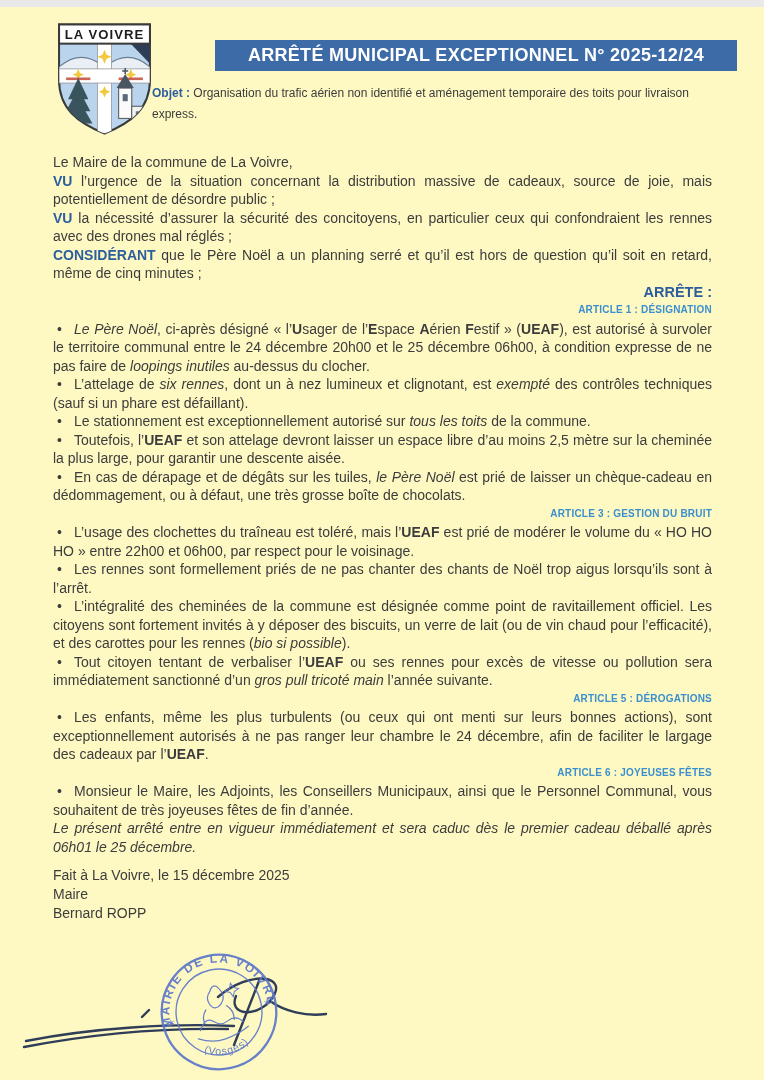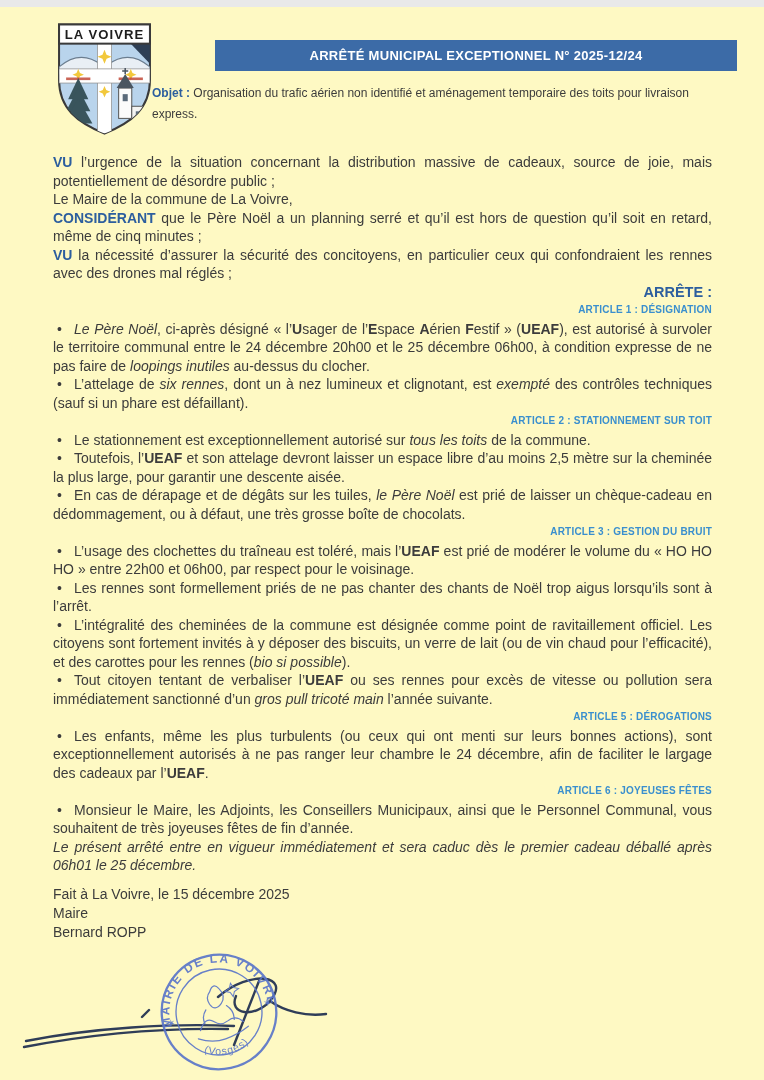--- a/index.html
+++ b/index.html
@@ -7,21 +7,21 @@
     position:relative; width:764px; height:1080px; margin:7px auto;
     background:#fef9c3; overflow:hidden;
     font-family:"Liberation Sans","DejaVu Sans",sans-serif;
     color:#3c3c3c;
   }
   
   .header{position:relative; height:146px;}
   .logo{position:absolute; left:54px; top:14px; width:101px; height:116px;}
   .banner{
     position:absolute; left:215px; top:33px; width:522px; height:31px;
-    background:#3c6ba7; color:#ffffff; font-weight:bold; font-size:13px;
+    background:#3c6ba7; color:#ffffff; font-weight:bold; font-size:18px;
     letter-spacing:.3px; display:flex; align-items:center; justify-content:center;
   }
   .objet{position:absolute; left:152px; top:76px; width:562px; font-size:12px; line-height:21px;}
   .objet .lbl{color:#2c5e9e; font-weight:bold;}
   
   .body{margin:0 53px 0 53px; width:659px; font-size:14px; line-height:18.5px; text-align:justify; hyphens:auto;}
   .body p{margin:0;}
   .p-pre{margin-top:4px;}
   .p-first{margin-top:0;}
   .arrete{margin-top:6px; font-weight:bold; color:#2c5e9e; font-size:14.5px; text-align:right;}
@@ -95,32 +95,31 @@
 
     <div class="objet">
       <span class="lbl">Objet :</span>
       <span> </span>
       <span>Organisation du trafic aérien non identifié et aménagement temporaire des toits pour livraison express.</span>
     </div>
   </div>
 
   <div class="body">
 
+    <p class="p-pre p-first"><span>Le Maire de la commune de La Voivre,</span></p>
     <p class="p-pre"><span class="b c-navy">VU</span><span> l’urgence de la situation concernant la distribution massive de cadeaux, source de joie, mais potentiellement de désordre public ;</span></p>
-    <p class="p-pre p-first"><span>Le Maire de la commune de La Voivre,</span></p>
+    <p class="p-pre"><span class="b c-navy">VU</span><span> la nécessité d’assurer la sécurité des concitoyens, en particulier ceux qui confondraient les rennes avec des drones mal réglés ;</span></p>
     <p class="p-pre"><span class="b c-navy">CONSIDÉRANT</span><span> que le Père Noël a un planning serré et qu’il est hors de question qu’il soit en retard, même de cinq minutes ;</span></p>
-    <p class="p-pre"><span class="b c-navy">VU</span><span> la nécessité d’assurer la sécurité des concitoyens, en particulier ceux qui confondraient les rennes avec des drones mal réglés ;</span></p>
 
     <p class="arrete">ARRÊTE :</p>
 
     <p class="art-title">ARTICLE 1 : DÉSIGNATION</p>
     <p class="bullet"><span class="i">Le Père Noël</span><span>, ci-après désigné « l’</span><span class="b">U</span><span>sager de l’</span><span class="b">E</span><span>space </span><span class="b">A</span><span>érien </span><span class="b">F</span><span>estif » (</span><span class="b">UEAF</span><span>), est autorisé à survoler le territoire communal entre le 24 décembre 20h00 et le 25 décembre 06h00, à condition expresse de ne pas faire de </span><span class="i">loopings inutiles</span><span> au-dessus du clocher.</span></p>
     <p class="bullet"><span>L’attelage de </span><span class="i">six rennes</span><span>, dont un à nez lumineux et clignotant, est </span><span class="i">exempté</span><span> des contrôles techniques (sauf si un phare est défaillant).</span></p>
 
-    <p class="art-title">ARTICLE 2 : STATIONNEMENT SUR TOIT</p>
     <p class="bullet"><span>Le stationnement est exceptionnellement autorisé sur </span><span class="i">tous les toits</span><span> de la commune.</span></p>
     <p class="bullet"><span>Toutefois, l’</span><span class="b">UEAF</span><span> et son attelage devront laisser un espace libre d’au moins 2,5 mètre sur la cheminée la plus large, pour garantir une descente aisée.</span></p>
     <p class="bullet"><span>En cas de dérapage et de dégâts sur les tuiles, </span><span class="i">le Père Noël</span><span> est prié de laisser un chèque-cadeau en dédommagement, ou à défaut, une très grosse boîte de chocolats.</span></p>
 
     <p class="art-title">ARTICLE 3 : GESTION DU BRUIT</p>
     <p class="bullet"><span>L’usage des clochettes du traîneau est toléré, mais l’</span><span class="b">UEAF</span><span> est prié de modérer le volume du « HO HO HO » entre 22h00 et 06h00, par respect pour le voisinage.</span></p>
     <p class="bullet"><span>Les rennes sont formellement priés de ne pas chanter des chants de Noël trop aigus lorsqu’ils sont à l’arrêt.</span></p>
 
     <p class="bullet"><span>L’intégralité des cheminées de la commune est désignée comme point de ravitaillement officiel. Les citoyens sont fortement invités à y déposer des biscuits, un verre de lait (ou de vin chaud pour l’efficacité), et des carottes pour les rennes (</span><span class="i">bio si possible</span><span>).</span></p>
     <p class="bullet"><span>Tout citoyen tentant de verbaliser l’</span><span class="b">UEAF</span><span> ou ses rennes pour excès de vitesse ou pollution sera immédiatement sanctionné d’un </span><span class="i">gros pull tricoté main</span><span> l’année suivante.</span></p>

